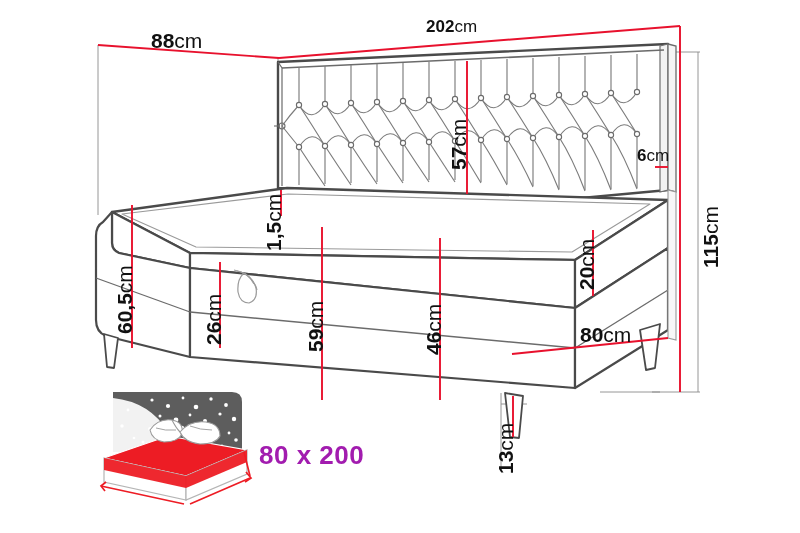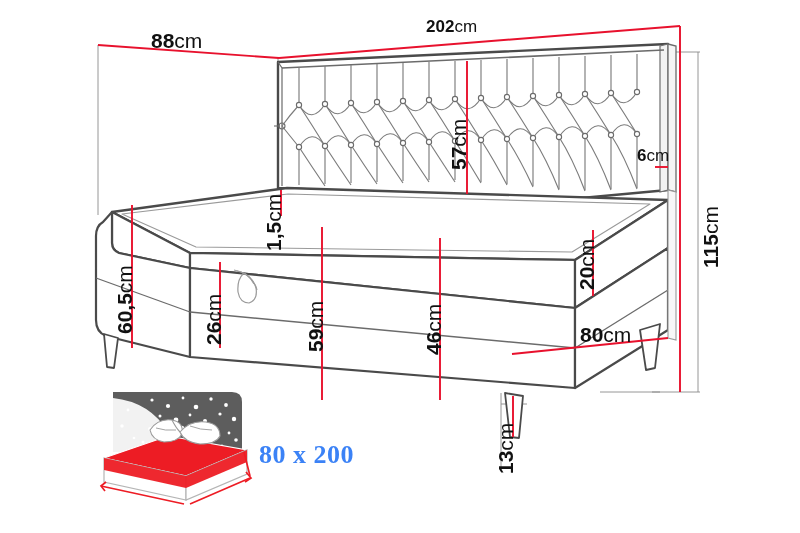--- a/index.html
+++ b/index.html
@@ -39,23 +39,23 @@
   }
   .dim-text .unit {
     font-weight: normal;
   }
   .rot90 {
     transform: rotate(-90deg);
     transform-origin: left top;
   }
   .mattress-label {
     position: absolute;
-    color: #3b82f6;
+    color: #a21caf;
     font-weight: bold;
-    font-family: Liberation Serif, serif;
+    font-family: Liberation Sans, sans-serif;
     letter-spacing: 0.5px;
     white-space: nowrap;
   }
 </style>
 </head>
 <body>
 
 <div id="stage">
 
   <svg class="diagram" viewBox="0 0 800 533">

